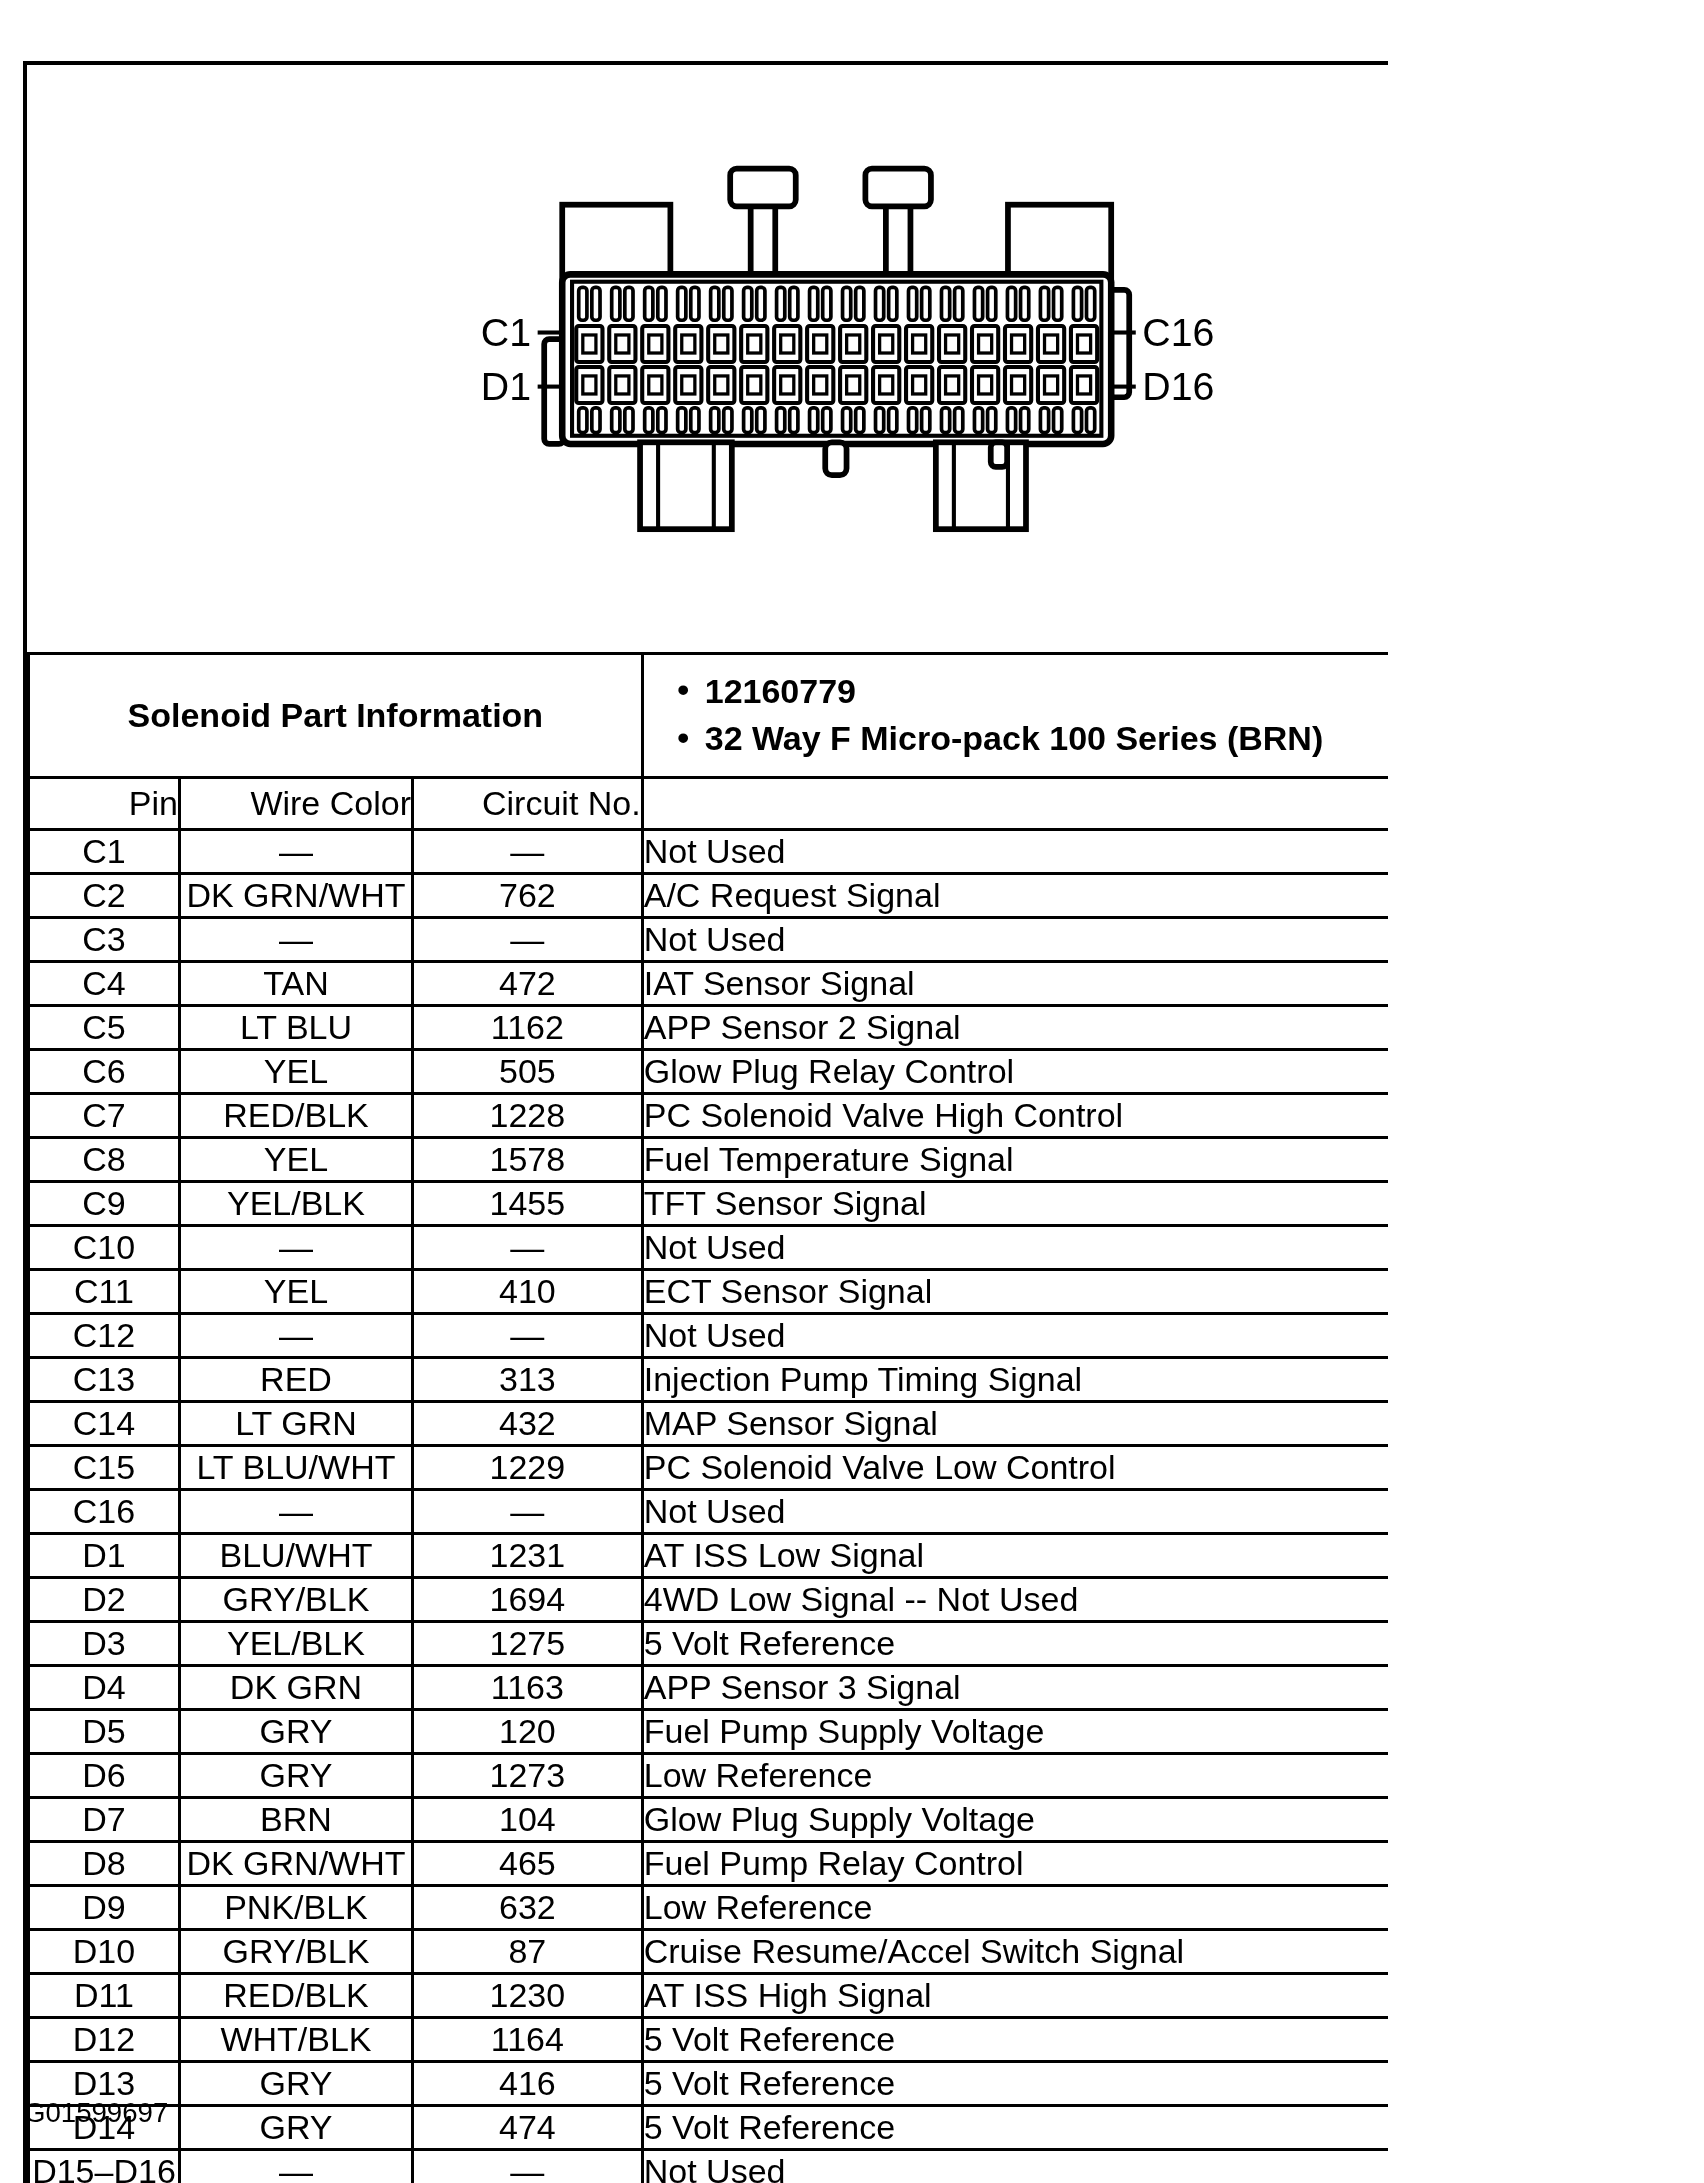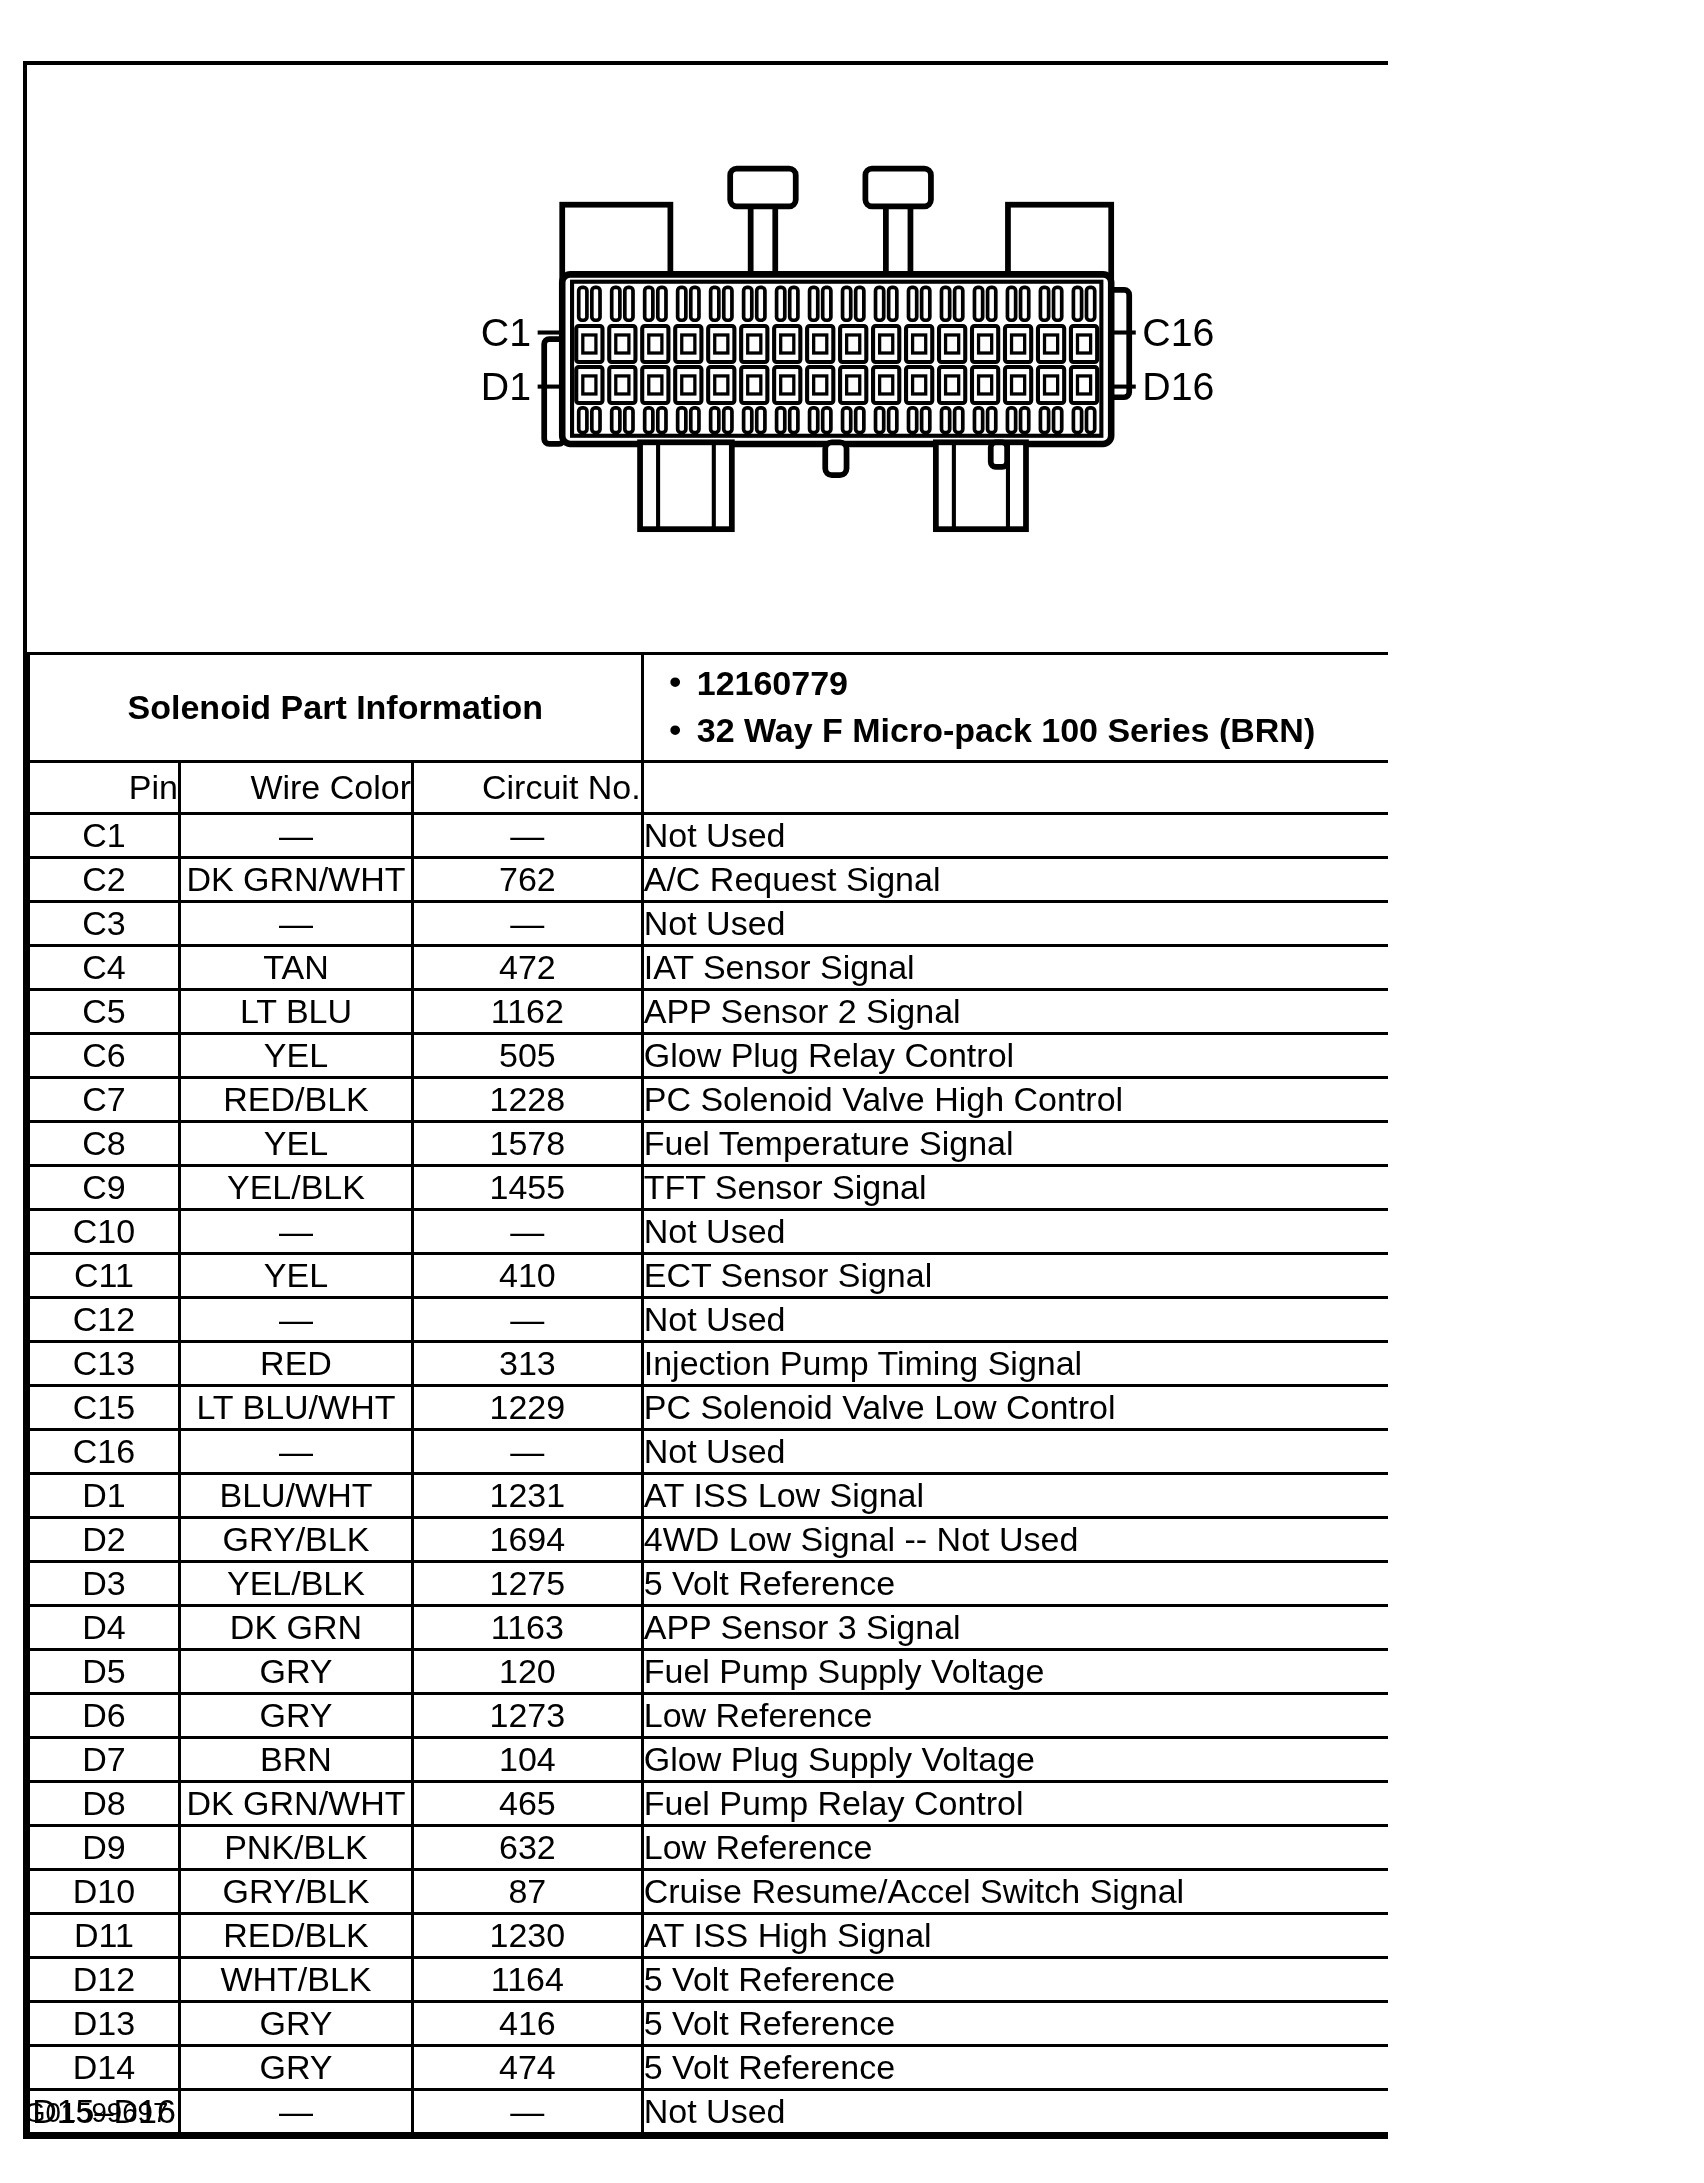--- a/index.html
+++ b/index.html
@@ -59,21 +59,21 @@
     vertical-align: middle;
     overflow: hidden;
     white-space: nowrap;
   }
   tr.info-row td { height: 81px; }
   td.info-left {
     text-align: center;
     font-weight: bold;
   }
   td.info-right ul {
-    margin: 0;
+    margin: 8px;
     padding: 4.9px 0 4.9px 24px;
     list-style: none;
   }
   td.info-right li {
     font-weight: bold;
     line-height: 1.4;
     position: relative;
     padding-left: 29px;
   }
   td.info-right li::before {
@@ -371,20 +371,26 @@
             <td class="c">—</td>
             <td class="fn">Not Used</td>
           </tr>
           <tr class="data-row">
             <td class="c">C13</td>
             <td class="c">RED</td>
             <td class="c">313</td>
             <td class="fn">Injection Pump Timing Signal</td>
           </tr>
           <tr class="data-row">
+            <td class="c">C14</td>
+            <td class="c">LT GRN</td>
+            <td class="c">432</td>
+            <td class="fn">MAP Sensor Signal</td>
+          </tr>
+          <tr class="data-row">
             <td class="c">C15</td>
             <td class="c">LT BLU/WHT</td>
             <td class="c">1229</td>
             <td class="fn">PC Solenoid Valve Low Control</td>
           </tr>
           <tr class="data-row">
             <td class="c">C16</td>
             <td class="c">—</td>
             <td class="c">—</td>
             <td class="fn">Not Used</td>

